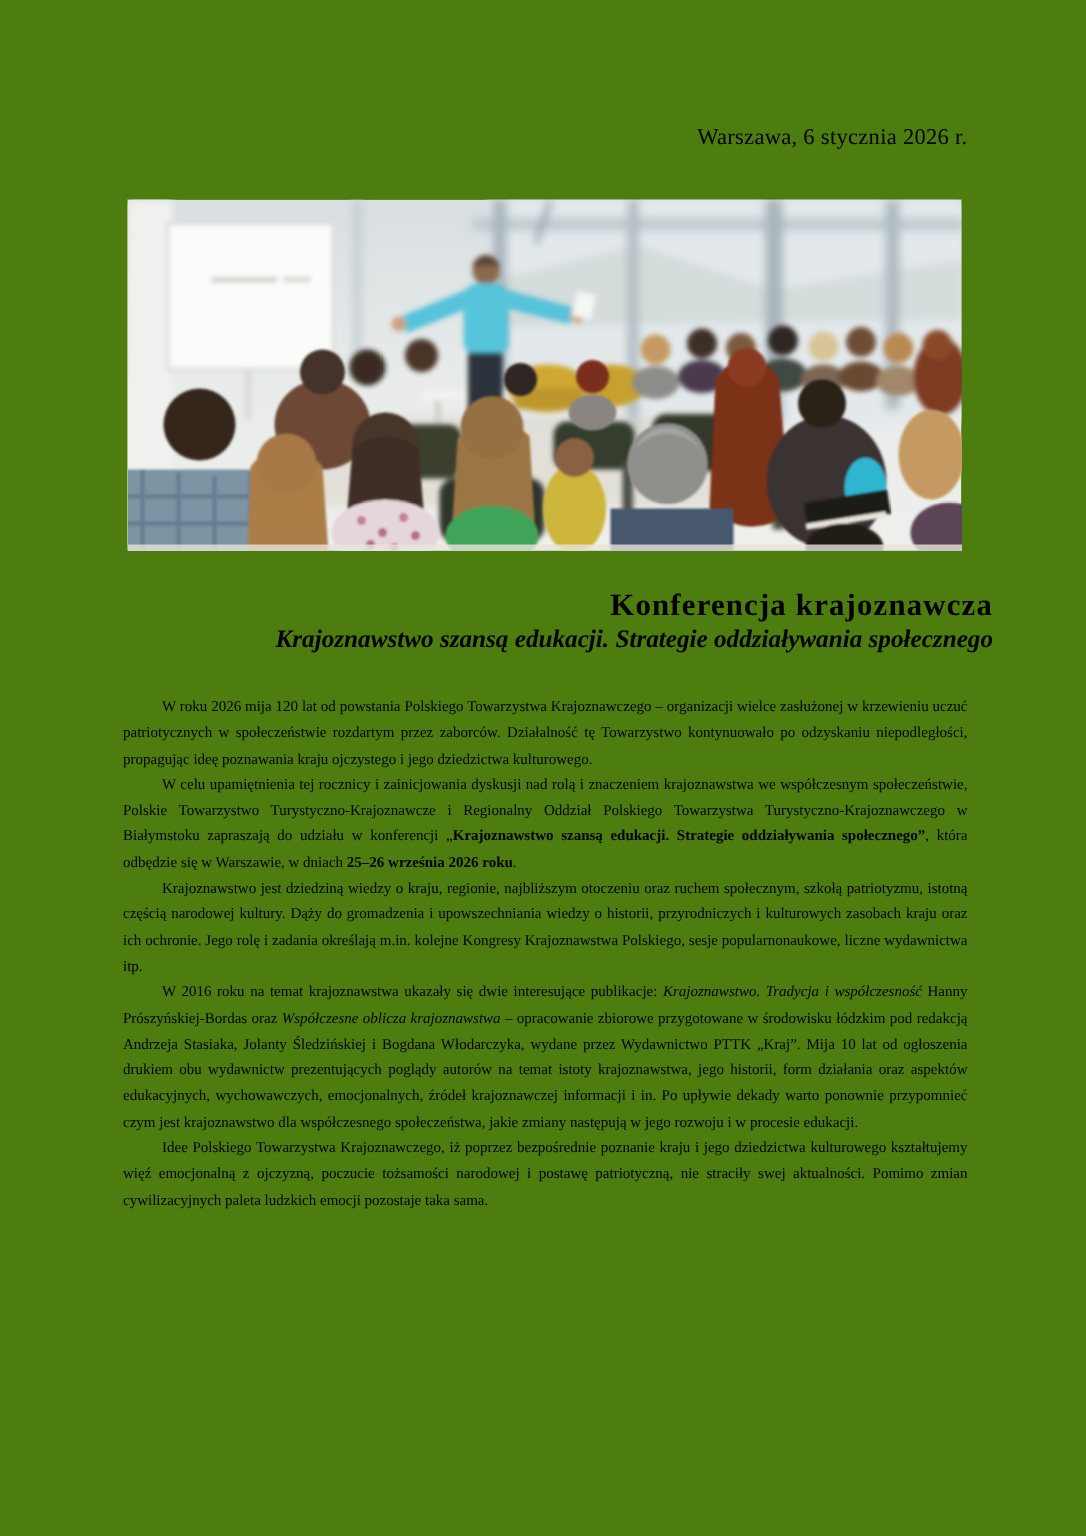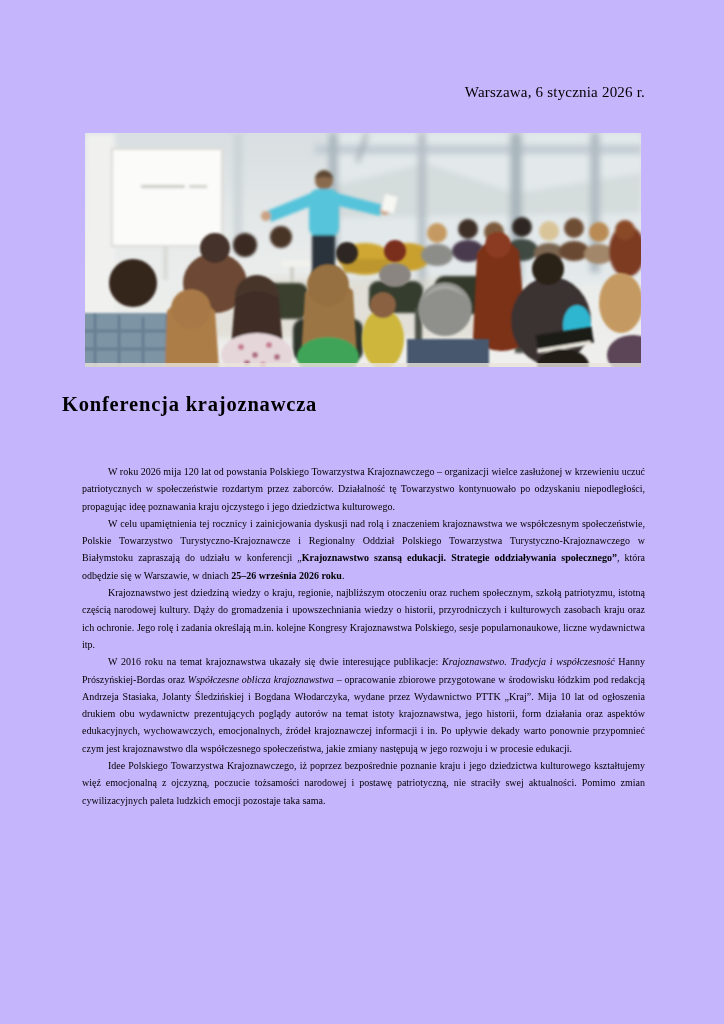--- a/index.html
+++ b/index.html
@@ -1,25 +1,25 @@
 <!DOCTYPE html>
 <html><head>
 <meta charset="utf-8">
 <style>
   html,body{margin:0;padding:0;background:#ffffff;}
   body{width:724px;height:1024px;font-family:"Liberation Serif","DejaVu Serif",serif;color:#000;}
-  .page{position:relative;width:724px;height:1024px;overflow:hidden;background:#c4b5fd;}
+  .page{position:relative;width:724px;height:1024px;overflow:hidden;background:#4d7c0f;}
 
   .date-line{position:absolute;top:84px;left:82px;width:563px;text-align:right;
              font-size:15px;letter-spacing:.2px;}
 
   .photo{position:absolute;top:133px;left:85px;width:556px;height:234px;overflow:hidden;}
   .photo svg{display:block;width:556px;height:234px;}
 
-  .title-block{position:absolute;top:393px;left:62px;width:600px;text-align:left;}
+  .title-block{position:absolute;top:393px;left:62px;width:600px;text-align:right;}
   .doc-title{font-size:20.5px;font-weight:bold;letter-spacing:.8px;line-height:22px;}
   .doc-subtitle{font-size:16.8px;font-weight:bold;font-style:italic;line-height:19px;margin-top:1px;}
 
   .doc-body{position:absolute;top:463px;left:82px;width:563px;
             font-size:10px;line-height:17.3px;text-align:justify;}
   .para{text-indent:26px;margin:0;}
   .heading{margin:4px 0 0 0;text-align:center;font-weight:bold;text-indent:0;}
   .b{font-weight:bold;}
   .i{font-style:italic;}
 </style>
@@ -166,20 +166,21 @@
         <ellipse cx="478" cy="232" rx="26" ry="16" fill="#241d18"></ellipse>
         <ellipse cx="536" cy="170" rx="22" ry="30" fill="#c59a62"></ellipse>
         <ellipse cx="548" cy="222" rx="26" ry="20" fill="#5c4456"></ellipse>
       </g>
       <rect x="0" y="230" width="556" height="4" fill="#e9e4dc" opacity="0.8"></rect>
     </svg>
   </div>
 
   <div class="title-block">
     <div class="doc-title">Konferencja krajoznawcza</div>
+    <div class="doc-subtitle">Krajoznawstwo szansą edukacji. Strategie oddziaływania społecznego</div>
   </div>
 
   <div class="doc-body">
       <p class="para"><span>W roku 2026 mija 120 lat od powstania Polskiego Towarzystwa Krajoznawczego – organizacji wielce zasłużonej w krzewieniu uczuć patriotycznych w społeczeństwie rozdartym przez zaborców. Działalność tę Towarzystwo kontynuowało po odzyskaniu niepodległości, propagując ideę poznawania kraju ojczystego i jego dziedzictwa kulturowego.</span></p>
       <p class="para"><span>W celu upamiętnienia tej rocznicy i zainicjowania dyskusji nad rolą i znaczeniem krajoznawstwa we współczesnym społeczeństwie, Polskie Towarzystwo Turystyczno-Krajoznawcze i Regionalny Oddział Polskiego Towarzystwa Turystyczno-Krajoznawczego w Białymstoku zapraszają do udziału w konferencji „</span><span class="b">Krajoznawstwo szansą edukacji. Strategie oddziaływania społecznego”</span><span>, która odbędzie się w Warszawie, w dniach </span><span class="b">25–26 września 2026 roku</span><span>.</span></p>
       <p class="para"><span>Krajoznawstwo jest dziedziną wiedzy o kraju, regionie, najbliższym otoczeniu oraz ruchem społecznym, szkołą patriotyzmu, istotną częścią narodowej kultury. Dąży do gromadzenia i upowszechniania wiedzy o historii, przyrodniczych i kulturowych zasobach kraju oraz ich ochronie. Jego rolę i zadania określają m.in. kolejne Kongresy Krajoznawstwa Polskiego, sesje popularnonaukowe, liczne wydawnictwa itp.</span></p>
       <p class="para"><span>W 2016 roku na temat krajoznawstwa ukazały się dwie interesujące publikacje: </span><span class="i">Krajoznawstwo. Tradycja i współczesność</span><span> Hanny Prószyńskiej-Bordas oraz </span><span class="i">Współczesne oblicza krajoznawstwa</span><span> – opracowanie zbiorowe przygotowane w środowisku łódzkim pod redakcją Andrzeja Stasiaka, Jolanty Śledzińskiej i Bogdana Włodarczyka, wydane przez Wydawnictwo PTTK „Kraj”. Mija 10 lat od ogłoszenia drukiem obu wydawnictw prezentujących poglądy autorów na temat istoty krajoznawstwa, jego historii, form działania oraz aspektów edukacyjnych, wychowawczych, emocjonalnych, źródeł krajoznawczej informacji i in. Po upływie dekady warto ponownie przypomnieć czym jest krajoznawstwo dla współczesnego społeczeństwa, jakie zmiany następują w jego rozwoju i w procesie edukacji.</span></p>
       <p class="para"><span>Idee Polskiego Towarzystwa Krajoznawczego, iż poprzez bezpośrednie poznanie kraju i jego dziedzictwa kulturowego kształtujemy więź emocjonalną z ojczyzną, poczucie tożsamości narodowej i postawę patriotyczną, nie straciły swej aktualności. Pomimo zmian cywilizacyjnych paleta ludzkich emocji pozostaje taka sama.</span></p>
     </div>
 

